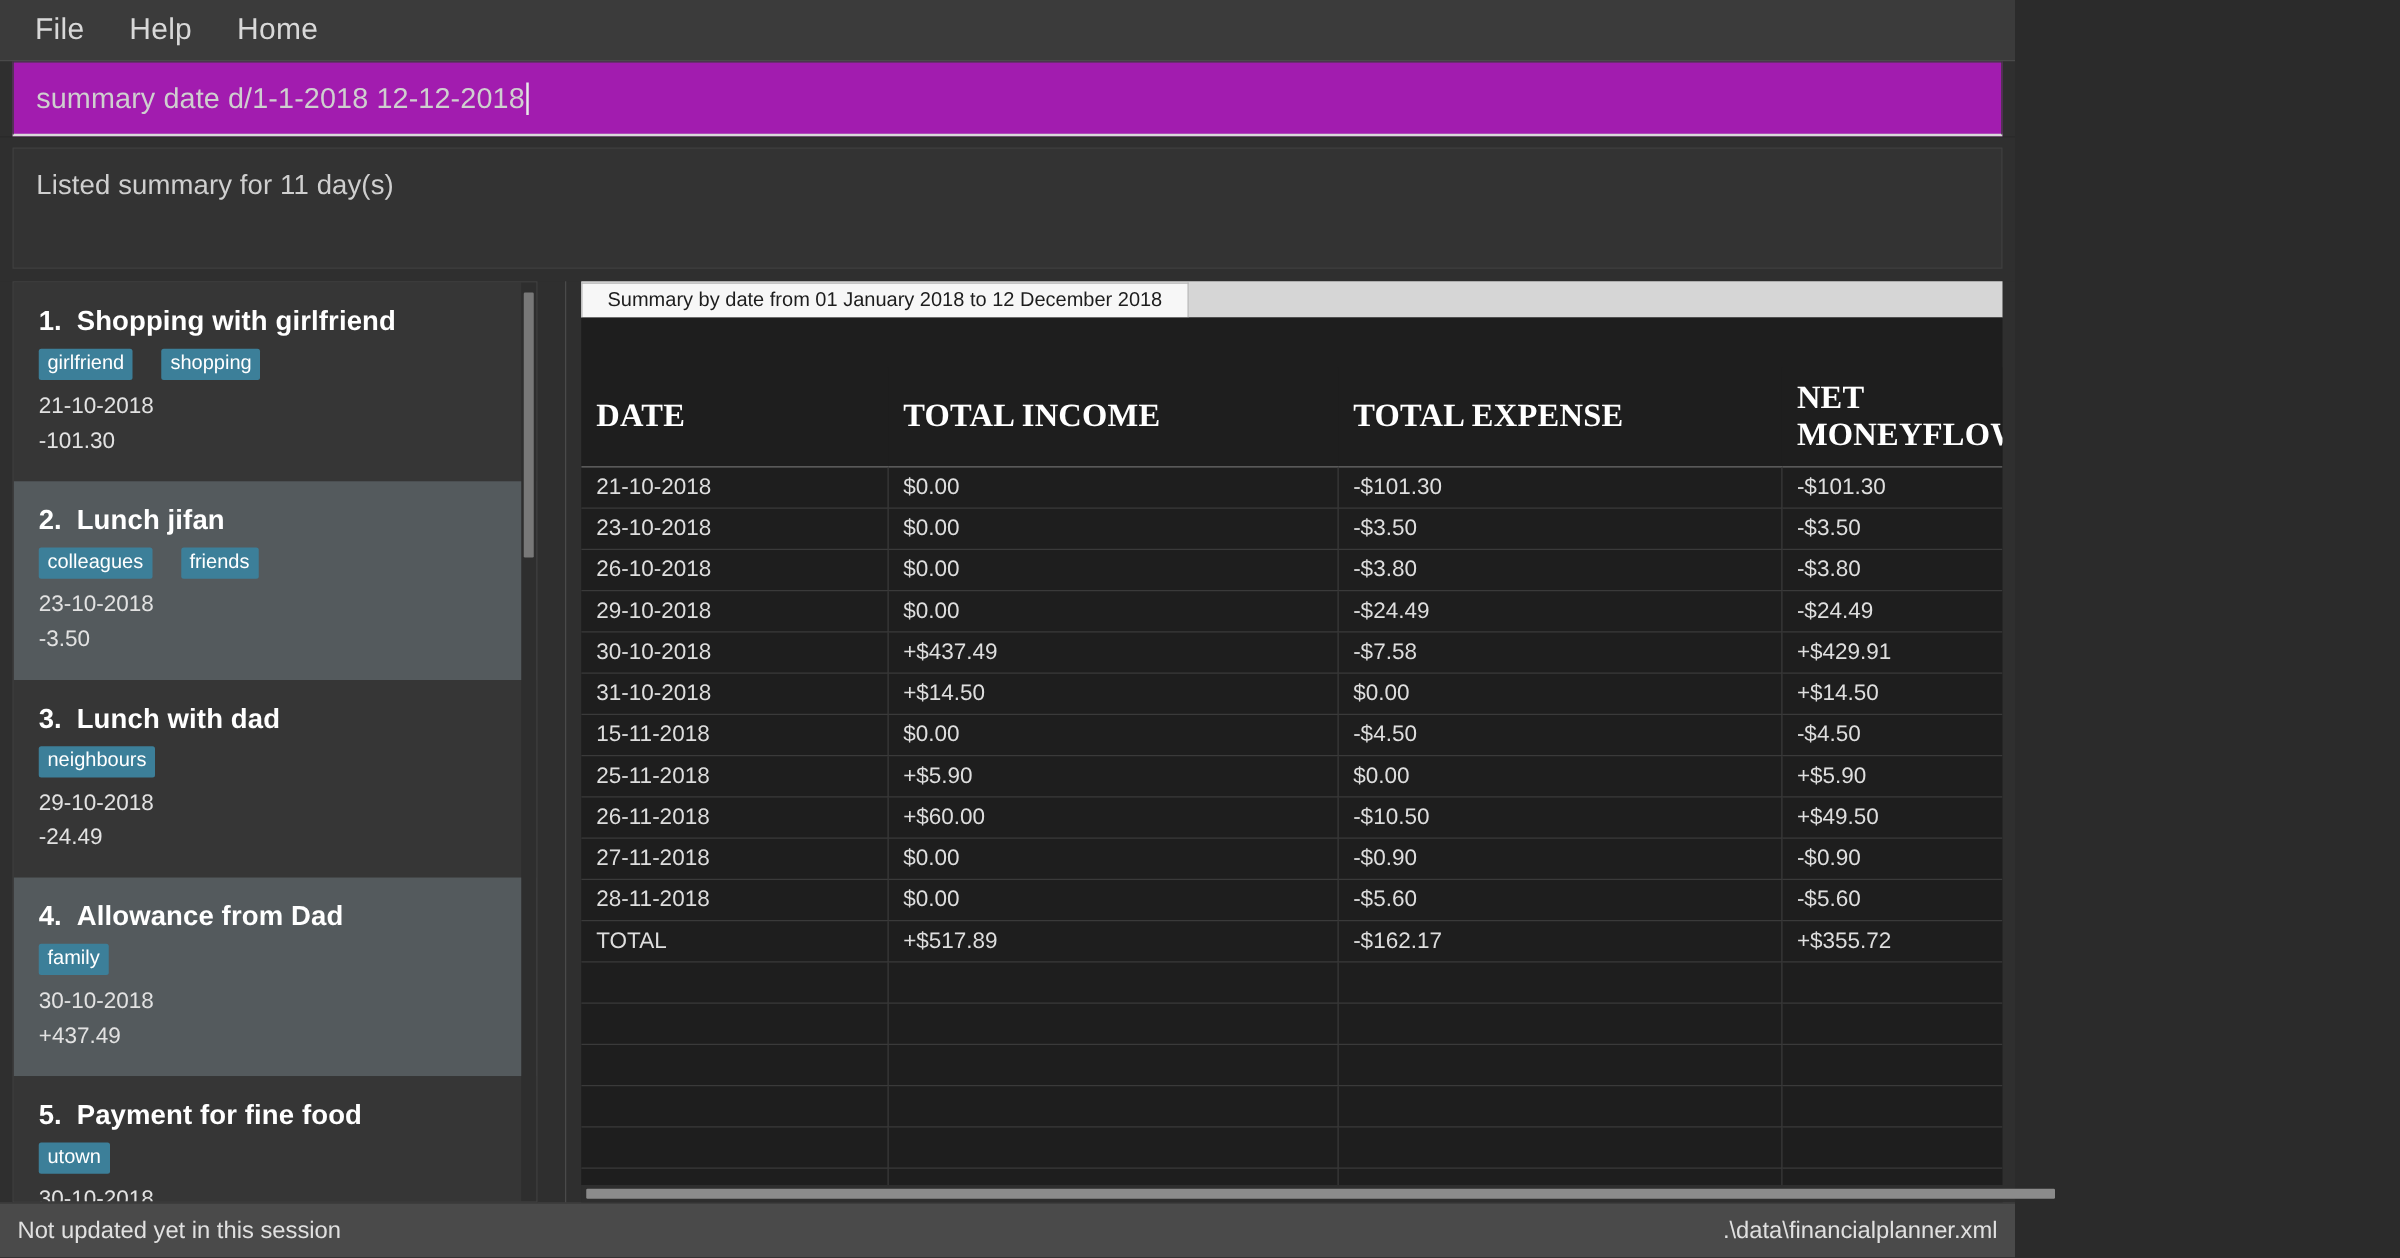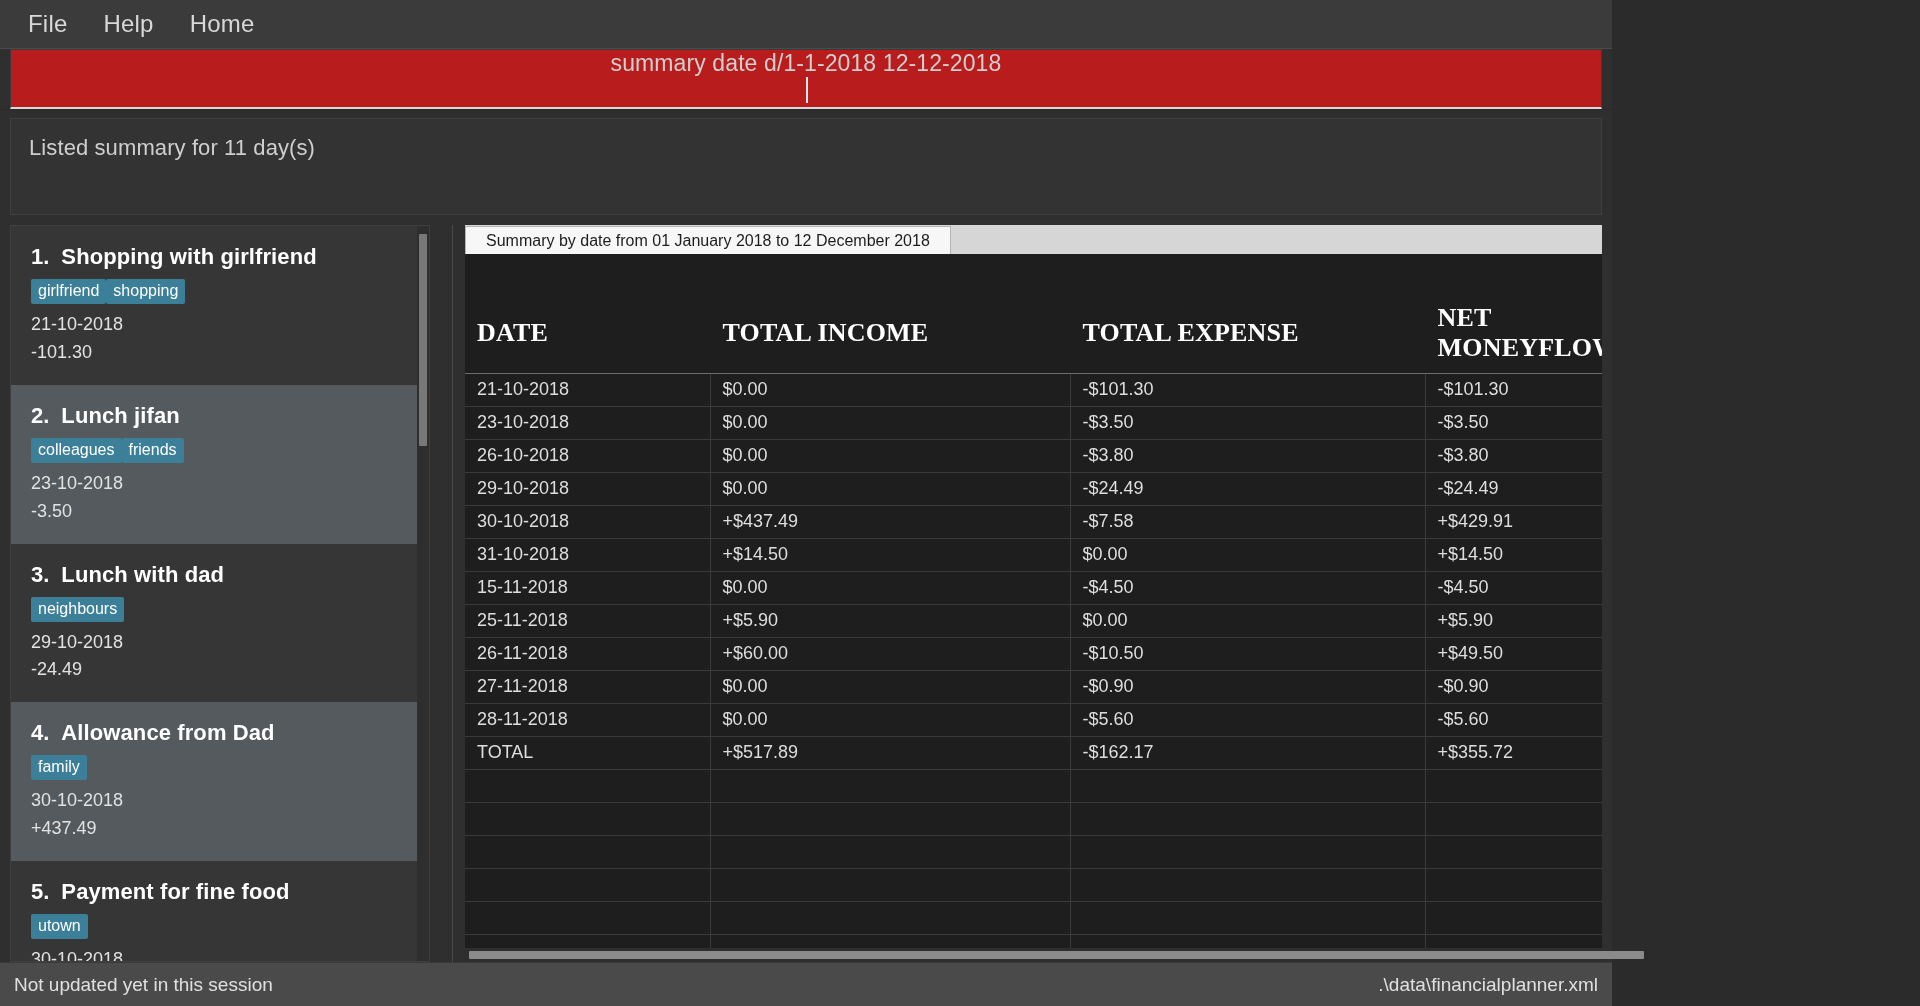--- a/index.html
+++ b/index.html
@@ -46,22 +46,21 @@
     border-bottom: 1px solid #2a2a2a;
     padding: 0 10px;
   }
   .command-box {
     height: 60px;
     border: 1px solid #3a3a3a;
     border-bottom: 2px solid #d9d9d9;
     display: flex;
     align-items: center;
     padding: 0 18px;
-    background: #b91c1c;
-    flex-direction: column;
+    background: #a21caf;
   }
   .command-text {
     color: #cfcfcf;
     font-size: 23px;
     white-space: pre;
     letter-spacing: .1px;
   }
   .caret {
     display: inline-block;
     width: 2px;
@@ -132,21 +131,21 @@
     font-weight: bold;
   }
   .txn-title {
     color: #ffffff;
     font-size: 22px;
     font-weight: bold;
     letter-spacing: .1px;
   }
   .tag-row {
     display: flex;
-    gap: 0;
+    gap: 23px;
     margin-bottom: 7px;
     flex-wrap: wrap;
     text-align: center;
   }
   .tag {
     background: #3c7f99;
     color: #ffffff;
     font-size: 16px;
     padding: 2px 7px 3px 7px;
     border-radius: 2px;

